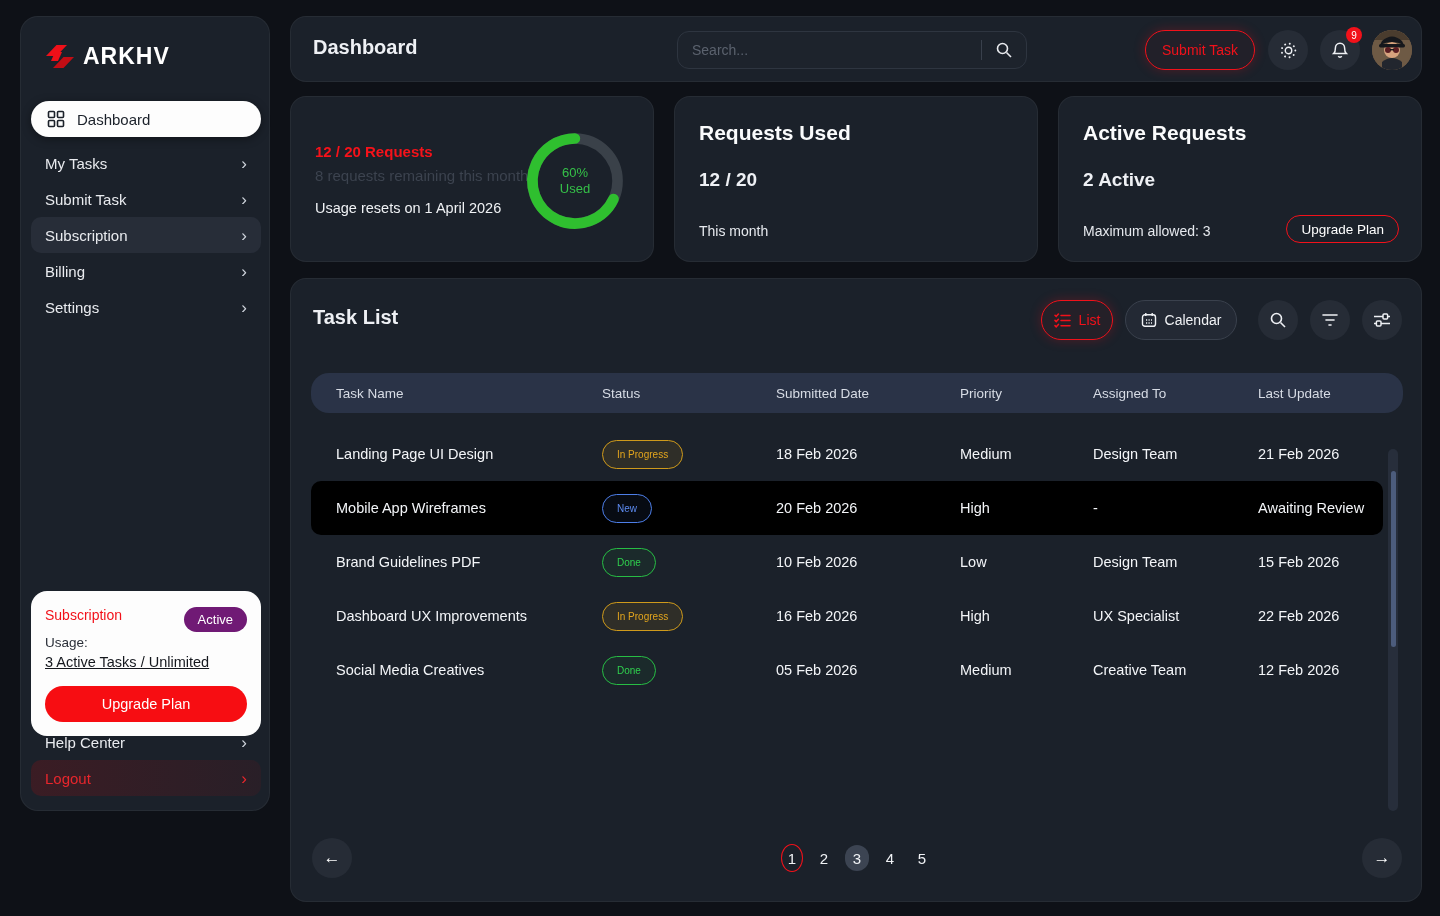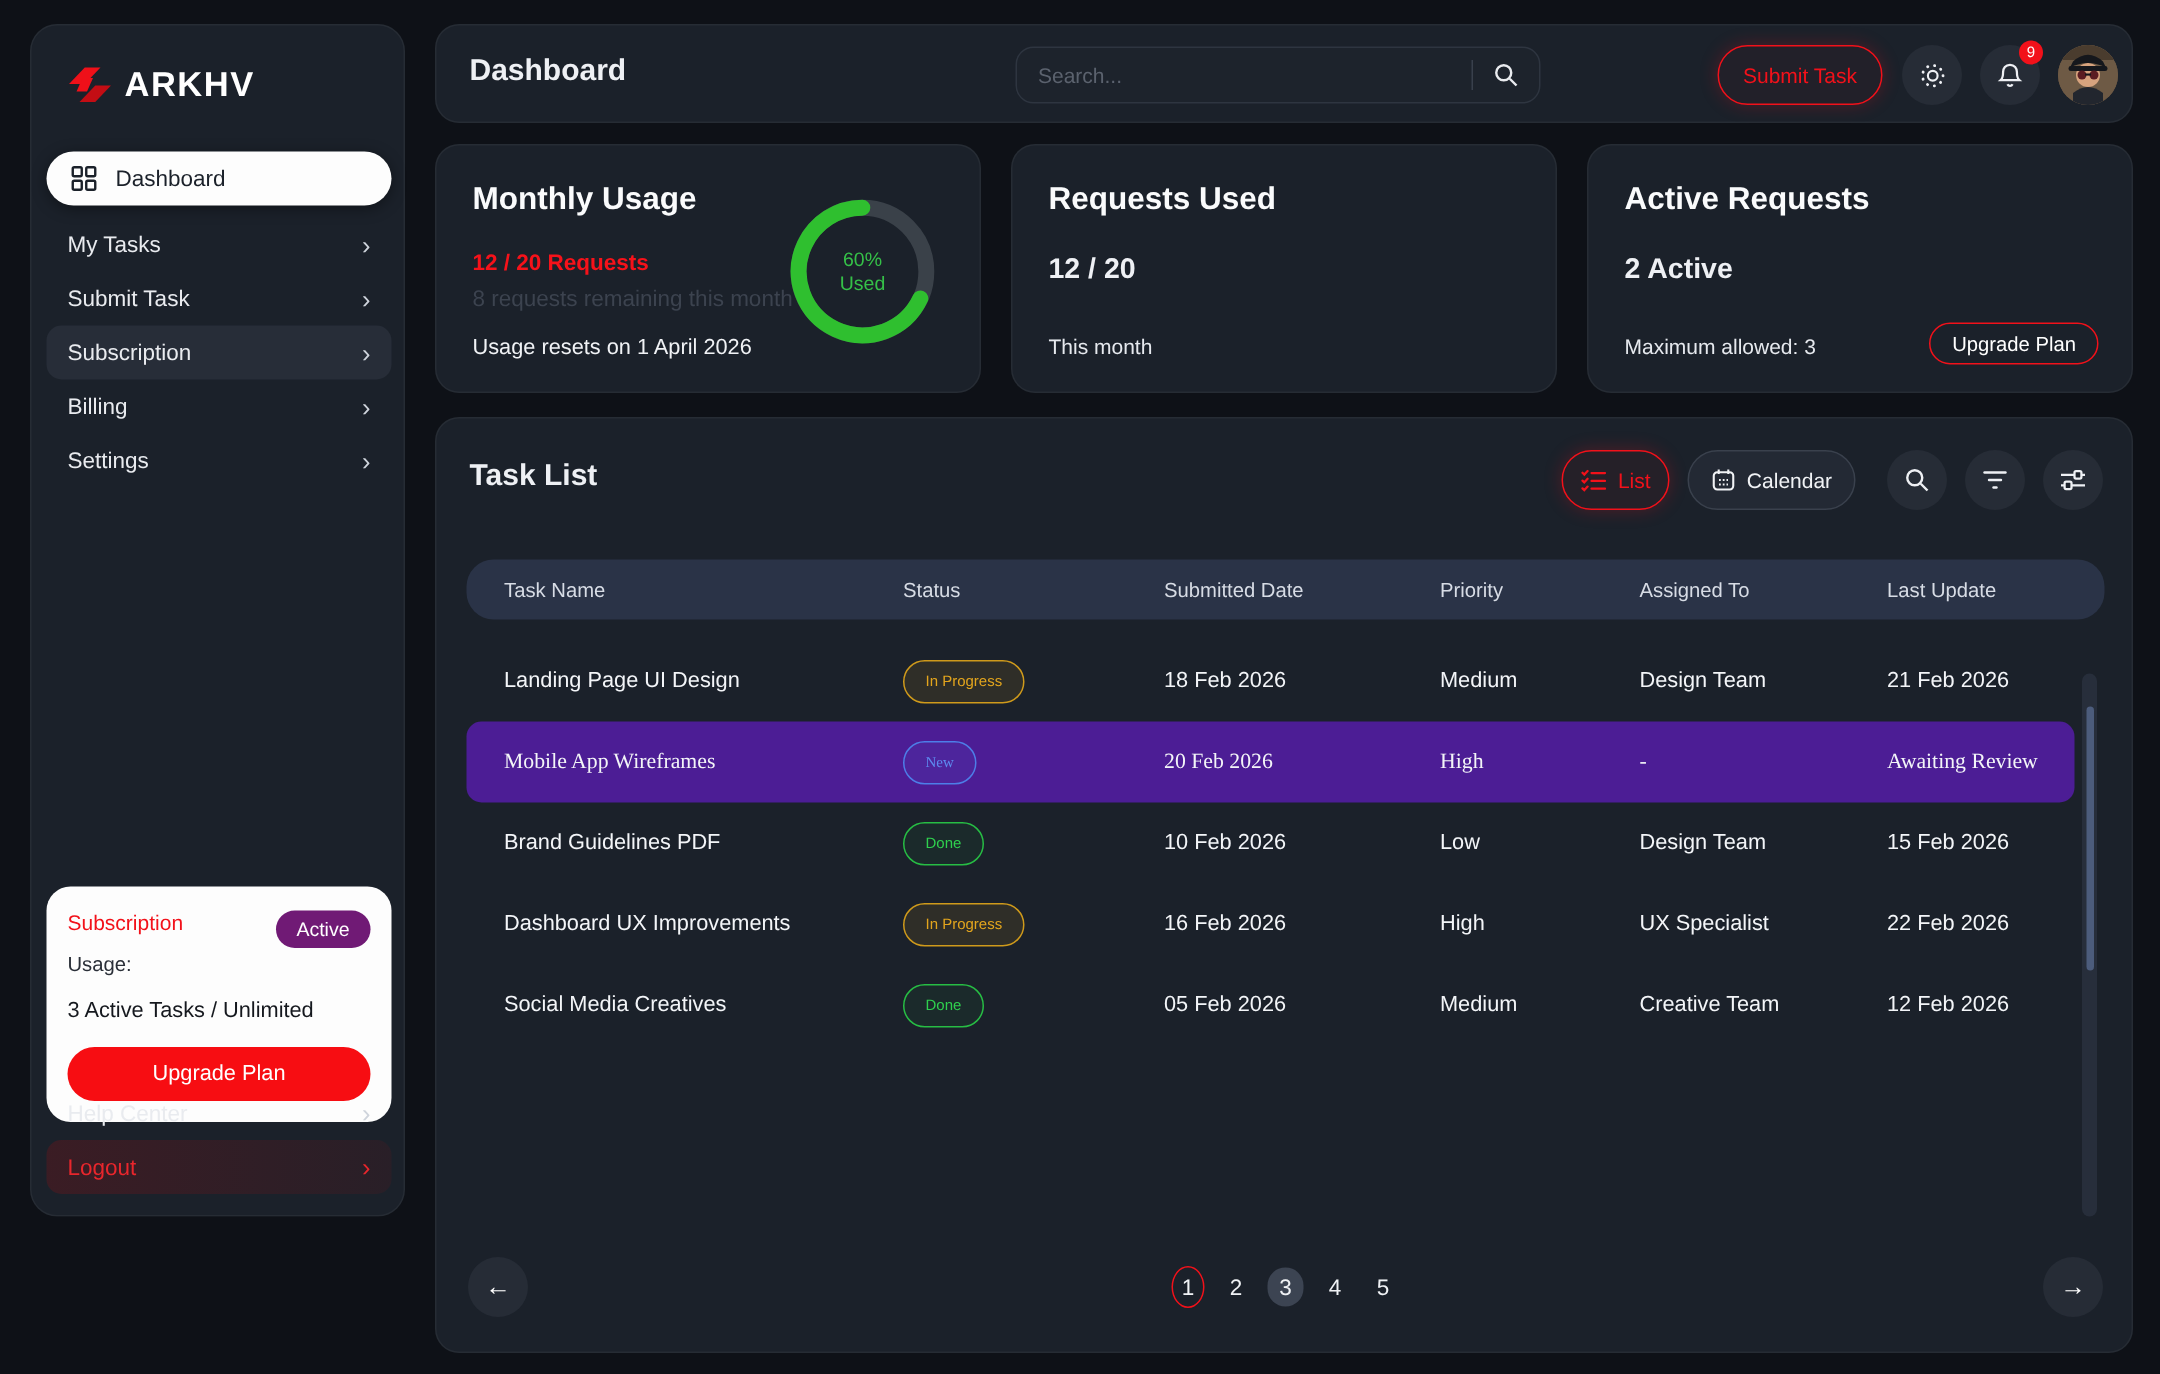--- a/index.html
+++ b/index.html
@@ -20,21 +20,21 @@
     padding:0 14px 0 14px; font-size:15px; color:#e9ebef; border-radius:10px; cursor:pointer;gap:12px; }
   .nav-item.subtle { background:#272d38; }
   .chev { color:#cfd4dc; font-size:17px; line-height:1; }
   .sub-card { position:absolute; left:10px; top:574px; width:230px; background:#fdfdfd; border-radius:16px;
     padding:16px 14px 14px; color:#15181e; }
   .sub-eyebrow { color:#f2111a; font-size:14px; }
   .sub-plan { color:#f2111a; font-size:23px; font-weight:bold; margin-top:2px; }
   .sub-badge { position:absolute; right:14px; top:16px; background:#701a75; color:#fff; font-size:13px;
     padding:5px 14px; border-radius:14px; }
   .sub-usage-label { margin-top:12px; font-size:13.5px; color:#2a2f38; }
-  .sub-usage-val { font-size:14.5px; color:#15181e; margin-top:16px; }
+  .sub-usage-val { font-size:14.5px; color:#15181e; margin-top:4px;text-decoration:underline; }
   .sub-btn { margin-top:16px; width:100%; height:36px; background:#f70d12; border:none; color:#fff;
     font-size:14.5px; border-radius:18px; cursor:pointer; font-family:inherit; }
   .side-footer { position:absolute; left:10px; bottom:14px; width:230px; }
   .nav-item.logout { color:#e8262c; background:linear-gradient(90deg, rgba(140,16,20,.28), rgba(140,16,20,.12)); }
   .nav-item.logout .chev { color:#e8262c; }
 
   
   #topbar { left:290px; top:16px; width:1132px; height:66px; border-radius:16px; }
   .tb-title { position:absolute; left:22px; top:19px; font-size:20px; font-weight:bold; }
   .tb-search { position:absolute; left:386px; top:14px; width:350px; height:38px; border:1px solid #2e3540;
@@ -85,21 +85,21 @@
   .tp-circle { top:21px; }
   #tp-search { left:967px; } #tp-filter { left:1019px; } #tp-sliders { left:1071px; }
 
   .table-grid { display:grid; grid-template-columns:266px 174px 184px 133px 165px 1fr; align-items:center; }
   .thead { position:absolute; left:20px; top:94px; width:1092px; height:40px; background:#2a3347;
     border-radius:18px; font-size:13.5px; color:#d7dce5; }
   .thead > div { padding-left:25px; }
   .rows { position:absolute; left:20px; top:148px; width:1092px; }
   .trow { height:54px; font-size:14.5px; color:#f3f5f8; border-radius:10px; }
   .trow > div { padding-left:25px; }
-  .trow.hl { background:#4c1d95; width:1072px;font-family:Liberation Serif, serif; }
+  .trow.hl { background:#000000; width:1072px; }
   .badge { display:inline-block; padding:8px 14px; border-radius:16px; font-size:10px; border:1.4px solid; }
   .st-progress { color:#e3a51d; border-color:#cf9a1b; background:rgba(227,165,29,.10); }
   .st-new { color:#5d8bf0; border-color:#4d7ee8; background:rgba(93,139,240,.08); }
   .st-done { color:#2fd04e; border-color:#27bd44; background:rgba(47,208,78,.05); }
 
   .scrollbar { position:absolute; right:23px; top:170px; width:10px; height:362px; background:#272e3b;
     border-radius:5px; cursor:pointer; }
   .scroll-thumb { position:absolute; left:2.5px; top:22px; width:5px; height:176px; background:#4c5c7c;
     border-radius:3px; cursor:grab; }
 
@@ -228,21 +228,20 @@
         <path d="M8 15 Q20 9 32 15 L30 11 Q20 2 10 11 Z" fill="#15171c"></path>
         <rect x="7" y="14" width="26" height="3.4" rx="1.6" fill="#15171c"></rect>
         <circle cx="16" cy="20" r="3" fill="#5b1d22"></circle>
         <circle cx="24" cy="20" r="3" fill="#5b1d22"></circle>
         <rect x="18" y="19" width="4" height="1.4" fill="#15171c"></rect>
       </svg>
     </div>
   </div>
 
   <div id="card-usage" class="panel stat-card">
-    <div class="card-title">Monthly Usage</div>
     <div class="usage-red">12 / 20 Requests</div>
     <div class="usage-dim">8 requests remaining this month</div>
     <div class="usage-reset">Usage resets on 1 April 2026</div>
     <div class="donut-wrap">
       <svg width="104" height="104" viewBox="0 0 88 88">
         <circle cx="44" cy="44" r="36" fill="none" stroke="#3a4149" stroke-width="9"></circle>
         <circle cx="44" cy="44" r="36" fill="none" stroke="#2fbf2f" stroke-width="9" pathLength="100" stroke-dasharray="68 32" stroke-linecap="round" transform="rotate(25 44 44)"></circle>
       </svg>
       <div class="donut-center">
         <span>60%</span>

